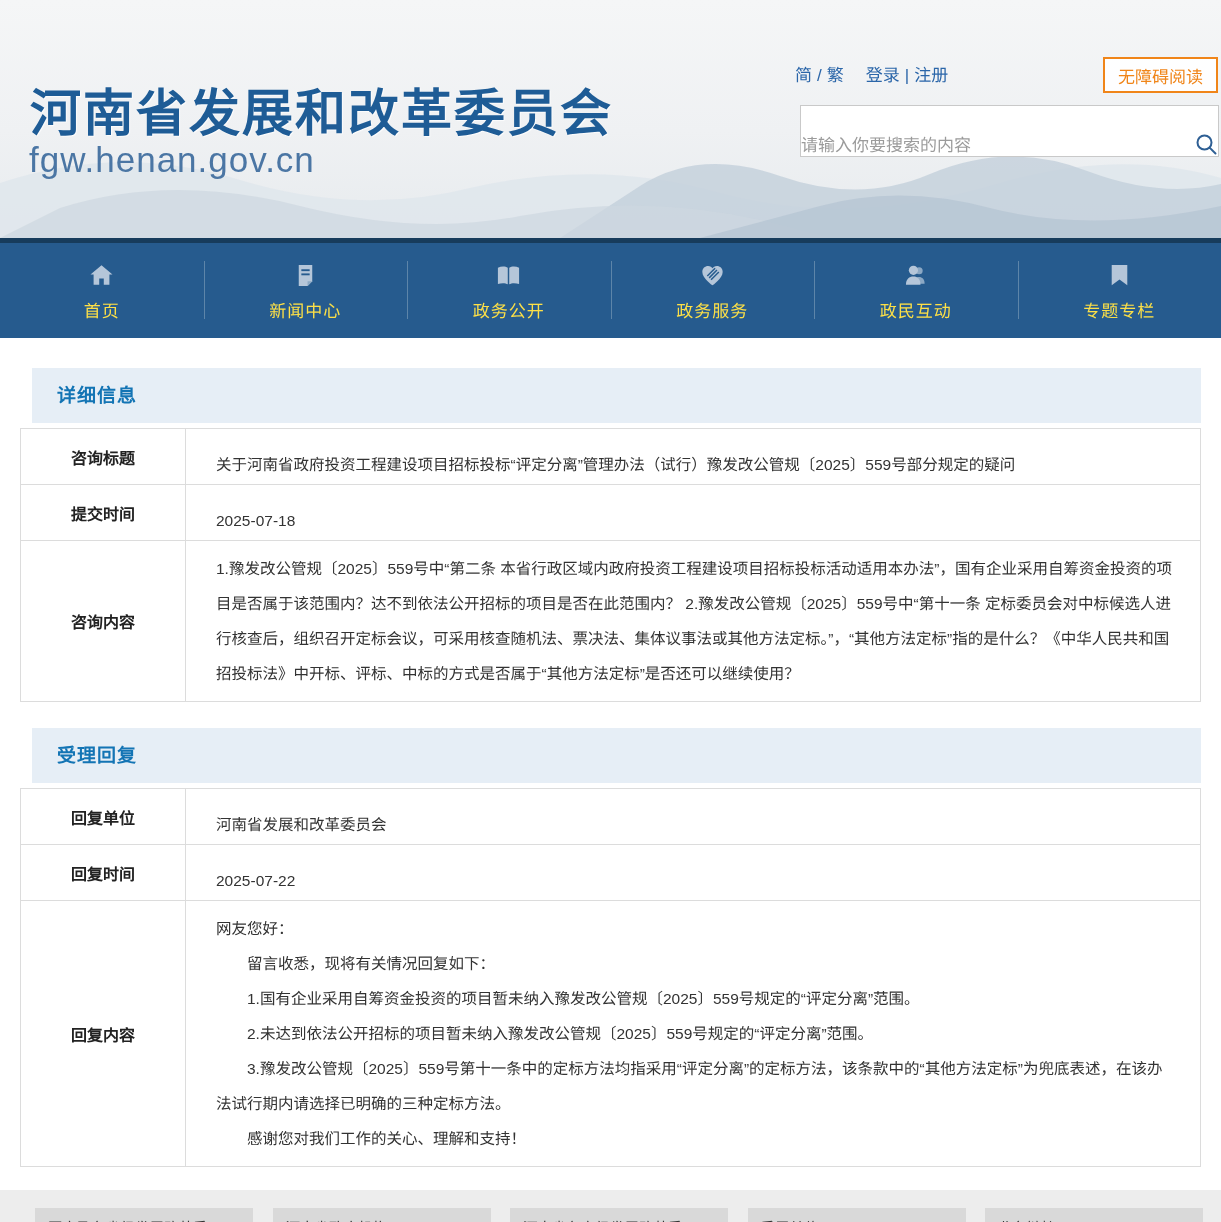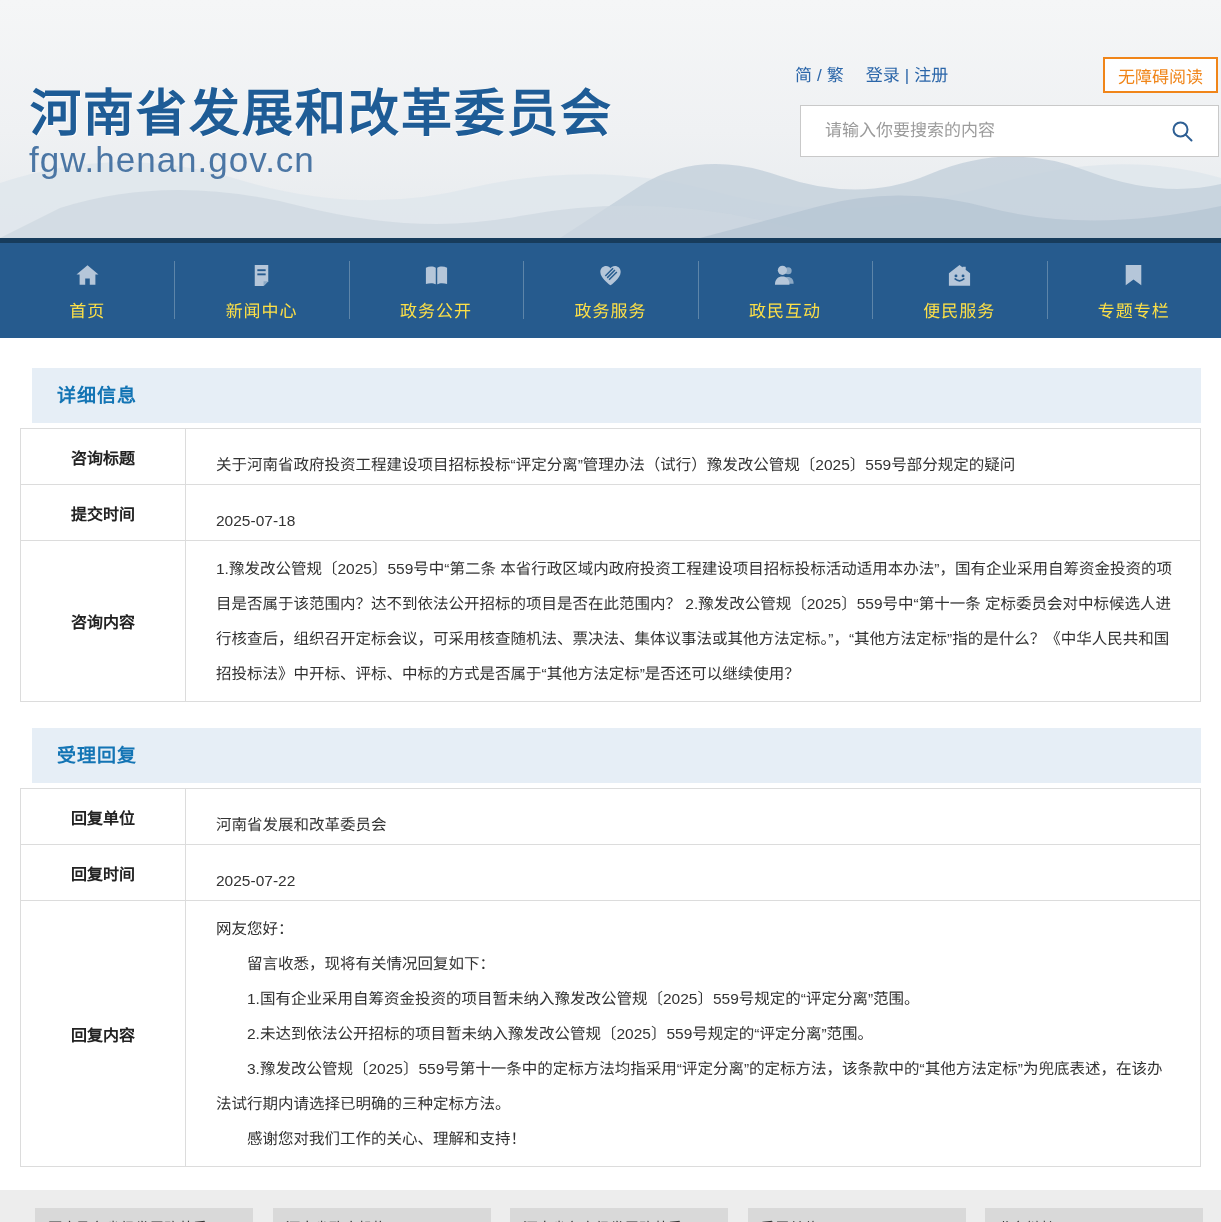--- a/index.html
+++ b/index.html
@@ -39,21 +39,21 @@
     width: 115px; height: 36px;
     background: rgba(255,255,255,.92);
     border: 2px solid #f08519; color: #f08519;
     font-size: 17px; cursor: pointer;
     font-family: inherit;
   }
   .search-box {
     position: absolute; left: 800px; top: 105px;
     width: 419px; height: 52px;
     background: #ffffff; border: 1px solid #c9c9c9;
-    display: flex; align-items: center; padding: 0 24px;
+    display: flex; align-items: flex-end; padding: 0 0;
   }
   .search-box input {
     flex: 1; border: none; outline: none; font-size: 17px; color: #333;
     font-family: inherit; background: transparent;
   }
   .search-box input::placeholder { color: #9b9b9b; }
   .search-box .search-ic { width: 24px; height: 24px; cursor: pointer; flex: none; }
 
   
   .nav {
@@ -193,31 +193,20 @@
       <svg viewBox="0 0 26 26">
         <circle cx="16.5" cy="8.5" r="3.4" fill="#8ba8c4"></circle>
         <path d="M11.5 21 C11.5 16.5 13.8 14.5 16.5 14.5 C19.2 14.5 21.8 16.5 21.8 21 Z" fill="#8ba8c4"></path>
         <circle cx="11" cy="8" r="4.4" fill="#b5c6d9"></circle>
         <path d="M3.8 22 C3.8 16.5 7 14 11 14 C15 14 17.8 16.5 17.8 22 Z" fill="#b5c6d9"></path>
       </svg>
     </span>
     <span class="nav-label">政民互动</span>
   </div>
 
-  <div class="nav-item">
-    <span class="nav-icon">
-      <svg viewBox="0 0 26 26">
-        <path d="M13 2.8 L23.2 10.8 V22.8 H2.8 V10.8 Z M16 4.5 h3 v4 h-3 Z" fill="#b5c6d9"></path>
-        <circle cx="9.6" cy="13.4" r="1.4" fill="#265b8e"></circle>
-        <circle cx="16.4" cy="13.4" r="1.4" fill="#265b8e"></circle>
-        <path d="M8.8 16.3 Q13 20 17.2 16.3" fill="none" stroke="#265b8e" stroke-width="1.6" stroke-linecap="round"></path>
-      </svg>
-    </span>
-    <span class="nav-label">便民服务</span>
-  </div>
 
   <div class="nav-item">
     <span class="nav-icon">
       <svg viewBox="0 0 26 26">
           <path d="M5.5 3 H20.5 V22.5 L13 16.8 L5.5 22.5 Z" fill="#b5c6d9"></path>
         </svg>
     </span>
     <span class="nav-label">专题专栏</span>
   </div>
 </div>

